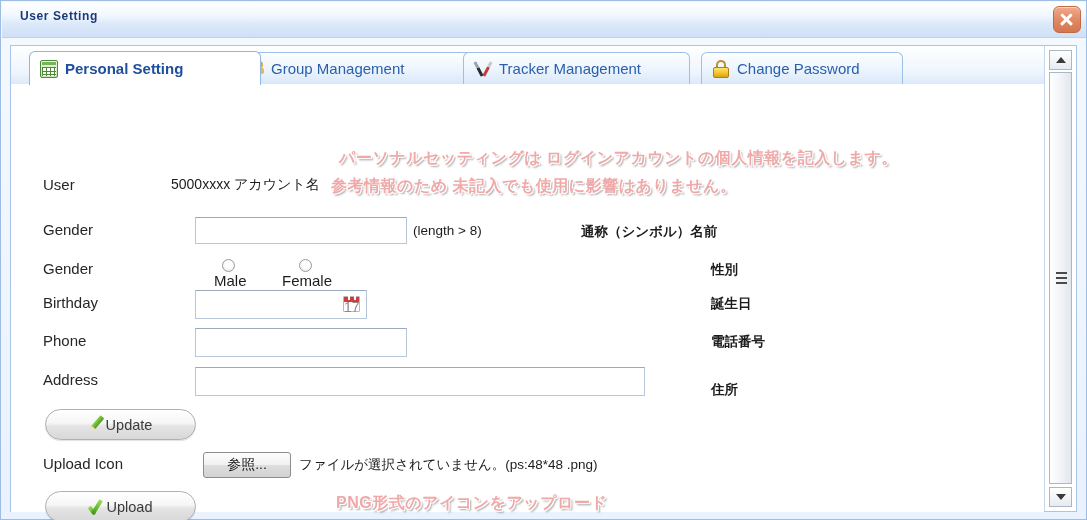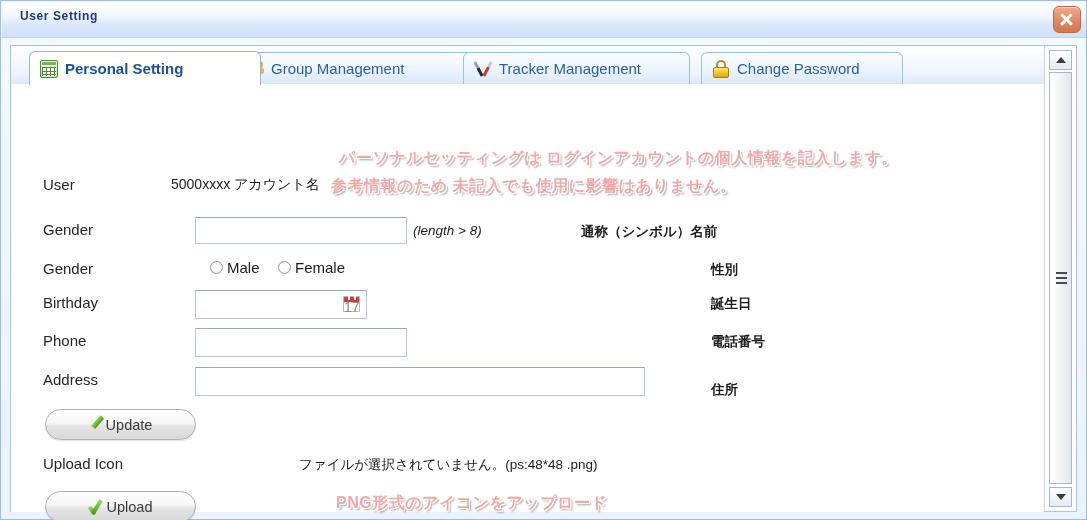--- a/index.html
+++ b/index.html
@@ -267,20 +267,21 @@
     outline: none;
   }
 
   
   .radio-wrap {
     position: absolute;
     top: 3px;
     display: flex;
     align-items: center;
     cursor: pointer;
+    flex-direction: column;
   }
   .radio {
     width: 13px; height: 13px;
     border-radius: 50%;
     border: 1px solid #9a9a9a;
     background: radial-gradient(circle at 50% 40%, #ffffff 38%, #e3e3e3 100%);
     box-sizing: border-box;
     display: inline-block;
   }
   .radio-label {
@@ -528,21 +529,21 @@
     <div id="form-panel">
 
       <div class="row" style="top:88px;">
         <div class="field-label">User</div>
         <div class="value-text">5000xxxx アカウント名</div>
       </div>
 
       <div class="row" style="top:133px;">
         <div class="field-label">Gender</div>
         <input class="tb" type="text" style="left: 184px; top: 0px; width: 212px; height: 27px;" placeholder="">
-        <div class="hint-text" style="left:402px; top:6px;font-style:italic;">(length &gt; 8)</div>
+        <div class="hint-text" style="left:402px; top:6px;">(length &gt; 8)</div>
         <div class="jp-label" style="left:522px; top:6px;margin-left:48px;">通称（シンボル）名前</div>
       </div>
 
       <div class="row" style="top:172px;">
         <div class="field-label">Gender</div>
         <div class="radio-wrap" style="left:199px;">
           <span class="radio"></span>
           <span class="radio-label">Male</span>
         </div>
         <div class="radio-wrap" style="left:267px;">
@@ -579,20 +580,21 @@
       <div class="pill-button" style="left:34px; top:325px; width:151px;">
         <span class="icon-pencil">
           <span class="shaft"></span>
           <span class="tip"></span>
         </span>
         <span class="pill-label">Update</span>
       </div>
 
       <div class="row" style="top:366px;">
         <div class="field-label" style="top:5px;">Upload Icon</div>
+        <div id="browse-button" style="left:192px; top:2px; width:88px;">参照...</div>
         <div class="hint-text" style="left:288px; top:6px;">ファイルが選択されていません。(ps:48*48 .png)</div>
       </div>
 
       <div class="pill-button" style="left:34px; top:407px; width:151px;">
         <span class="icon-check">
           <span class="c1"></span>
           <span class="c2"></span>
         </span>
         <span class="pill-label">Upload</span>
       </div>

